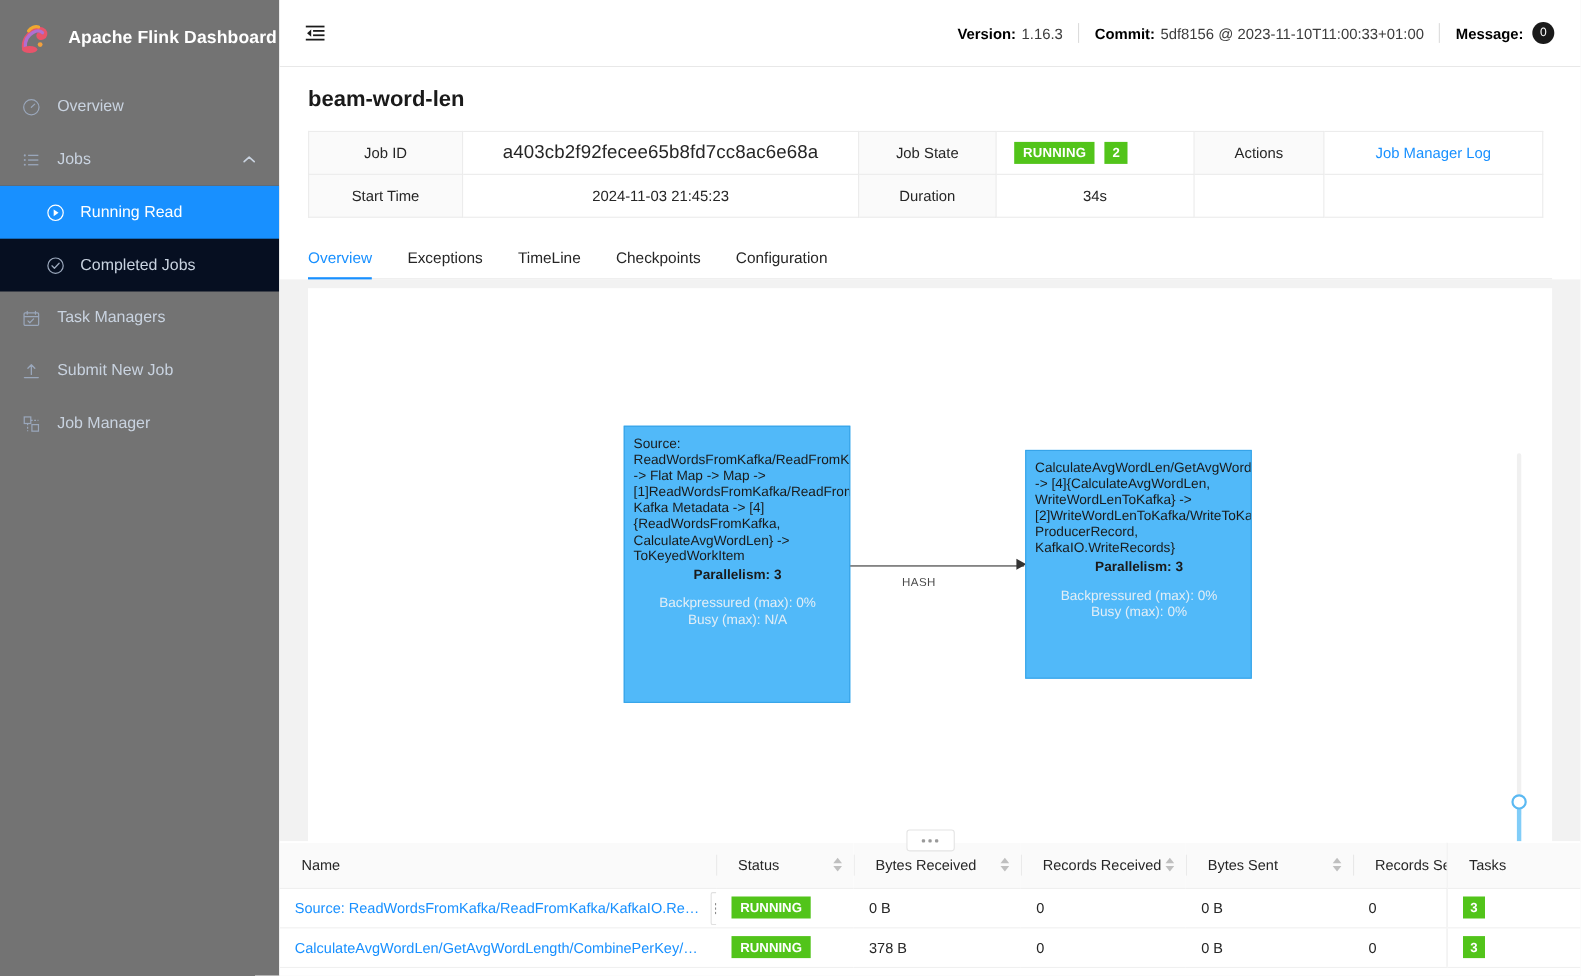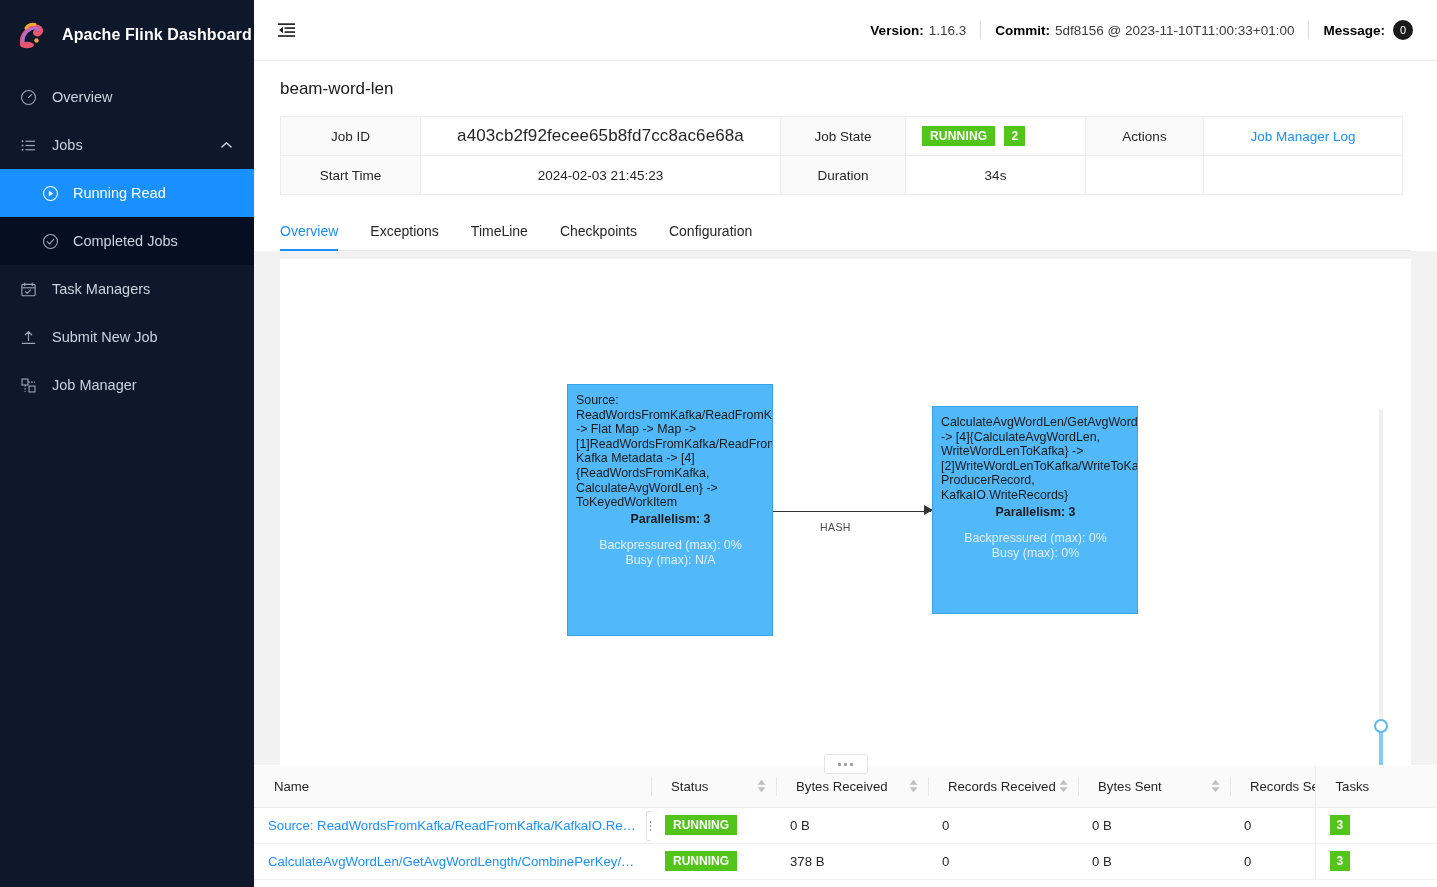--- a/index.html
+++ b/index.html
@@ -8,21 +8,21 @@
     width: 1437px; height: 887px;
     overflow: hidden;
     font-family: "Liberation Sans", sans-serif;
     background: #fff;
   }
   #app { position: relative; width: 1437px; height: 887px; display: flex; }
 
   
   .sidebar {
     width: 254px; height: 887px;
-    background: #0f172a;
+    background: #737373;
     flex: 0 0 254px;
     position: relative;
     overflow: hidden;
   }
   .brand {
     height: 69px;
     display: flex; align-items: center;
     padding-left: 14px;
     gap: 12px;
   }
@@ -91,21 +91,21 @@
   }
 
   .content {
     flex: 1 1 auto; background: #fff; overflow: hidden;
     display: flex; flex-direction: column;
   }
   .job-head {
     padding: 18px 26px 0 26px;
     background: #fff;
   }
-  .job-title { font-size: 17px; font-weight: normal; color: #1a1a1a; margin-bottom: 17px; }
+  .job-title { font-size: 20px; font-weight: bold; color: #1a1a1a; margin-bottom: 17px; }
 
   
   .info-table {
     border-collapse: collapse;
     width: 1123px;
     table-layout: fixed;
     border: 1px solid #ececec;
     font-size: 13.5px;
     text-align: center;
   }
@@ -421,21 +421,21 @@
                 <span class="badge-count">2</span>
               </span>
             </td>
             <td class="lab" style="width:118px">Actions</td>
             <td>
               <span class="link">Job Manager Log</span>
             </td>
           </tr>
           <tr>
             <td class="lab">Start Time</td>
-            <td>2024-02-03 21:45:23</td>
+            <td>2024-11-03 21:45:23</td>
             <td class="lab">Duration</td>
             <td>34s</td>
             <td></td>
             <td></td>
           </tr>
         </tbody>
           </table>
 
         <div class="tabs">
           <div class="tab active">Overview</div>

